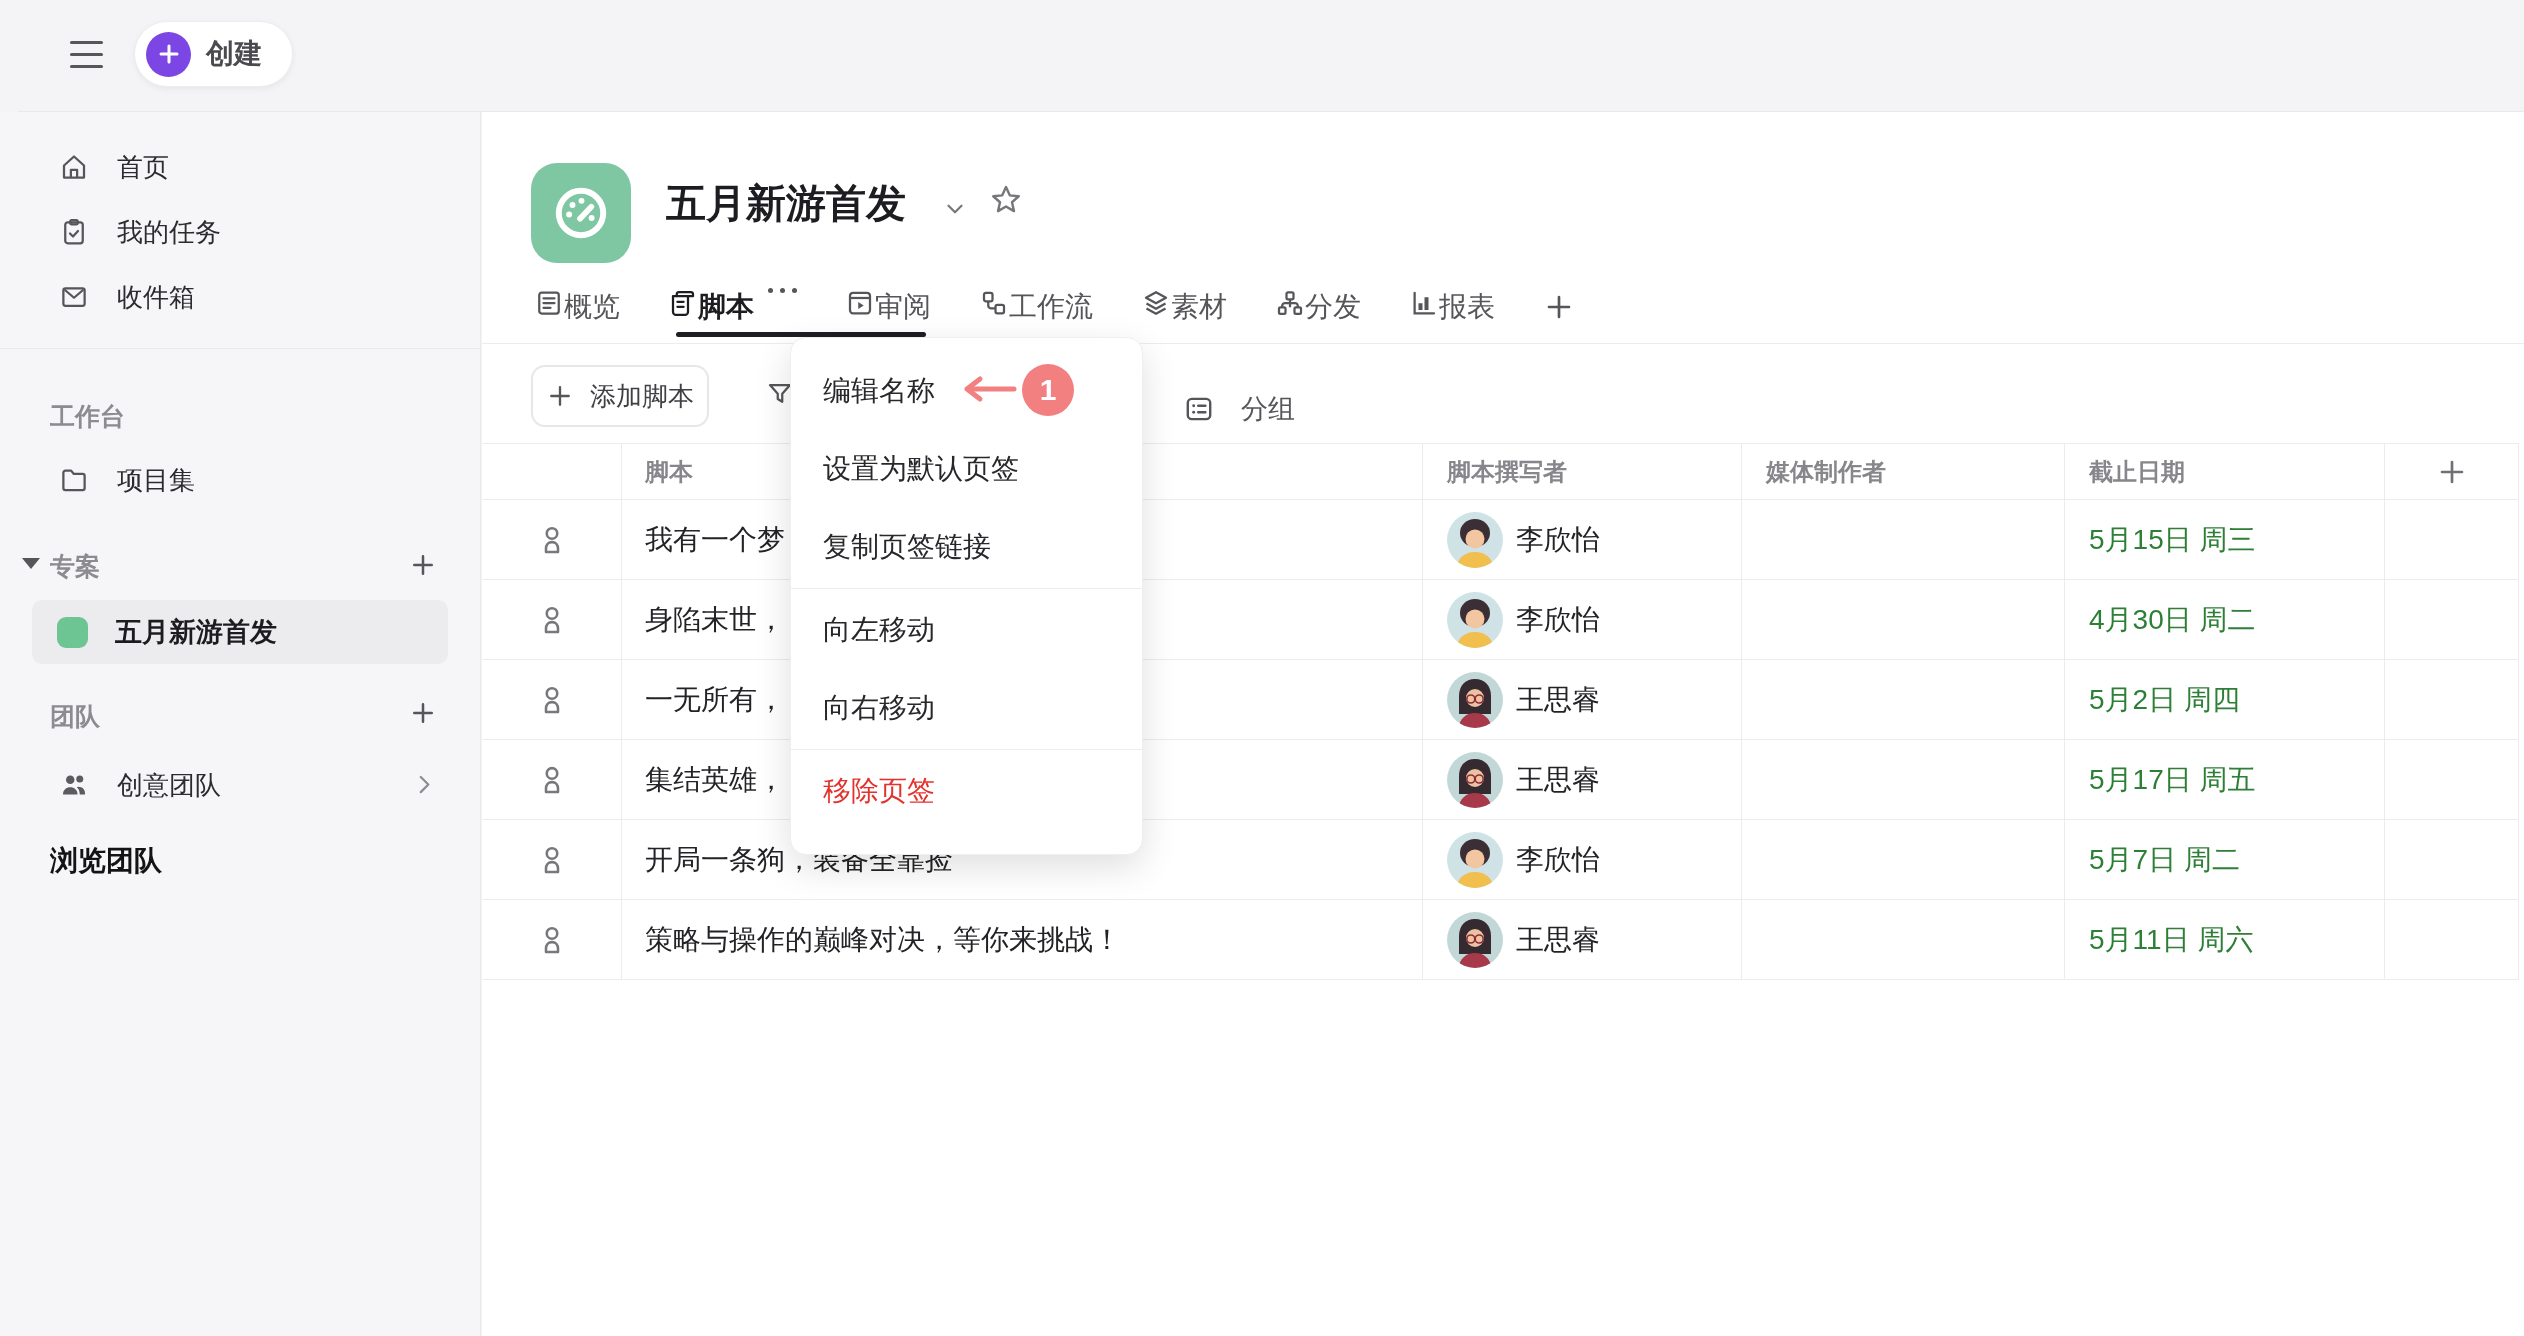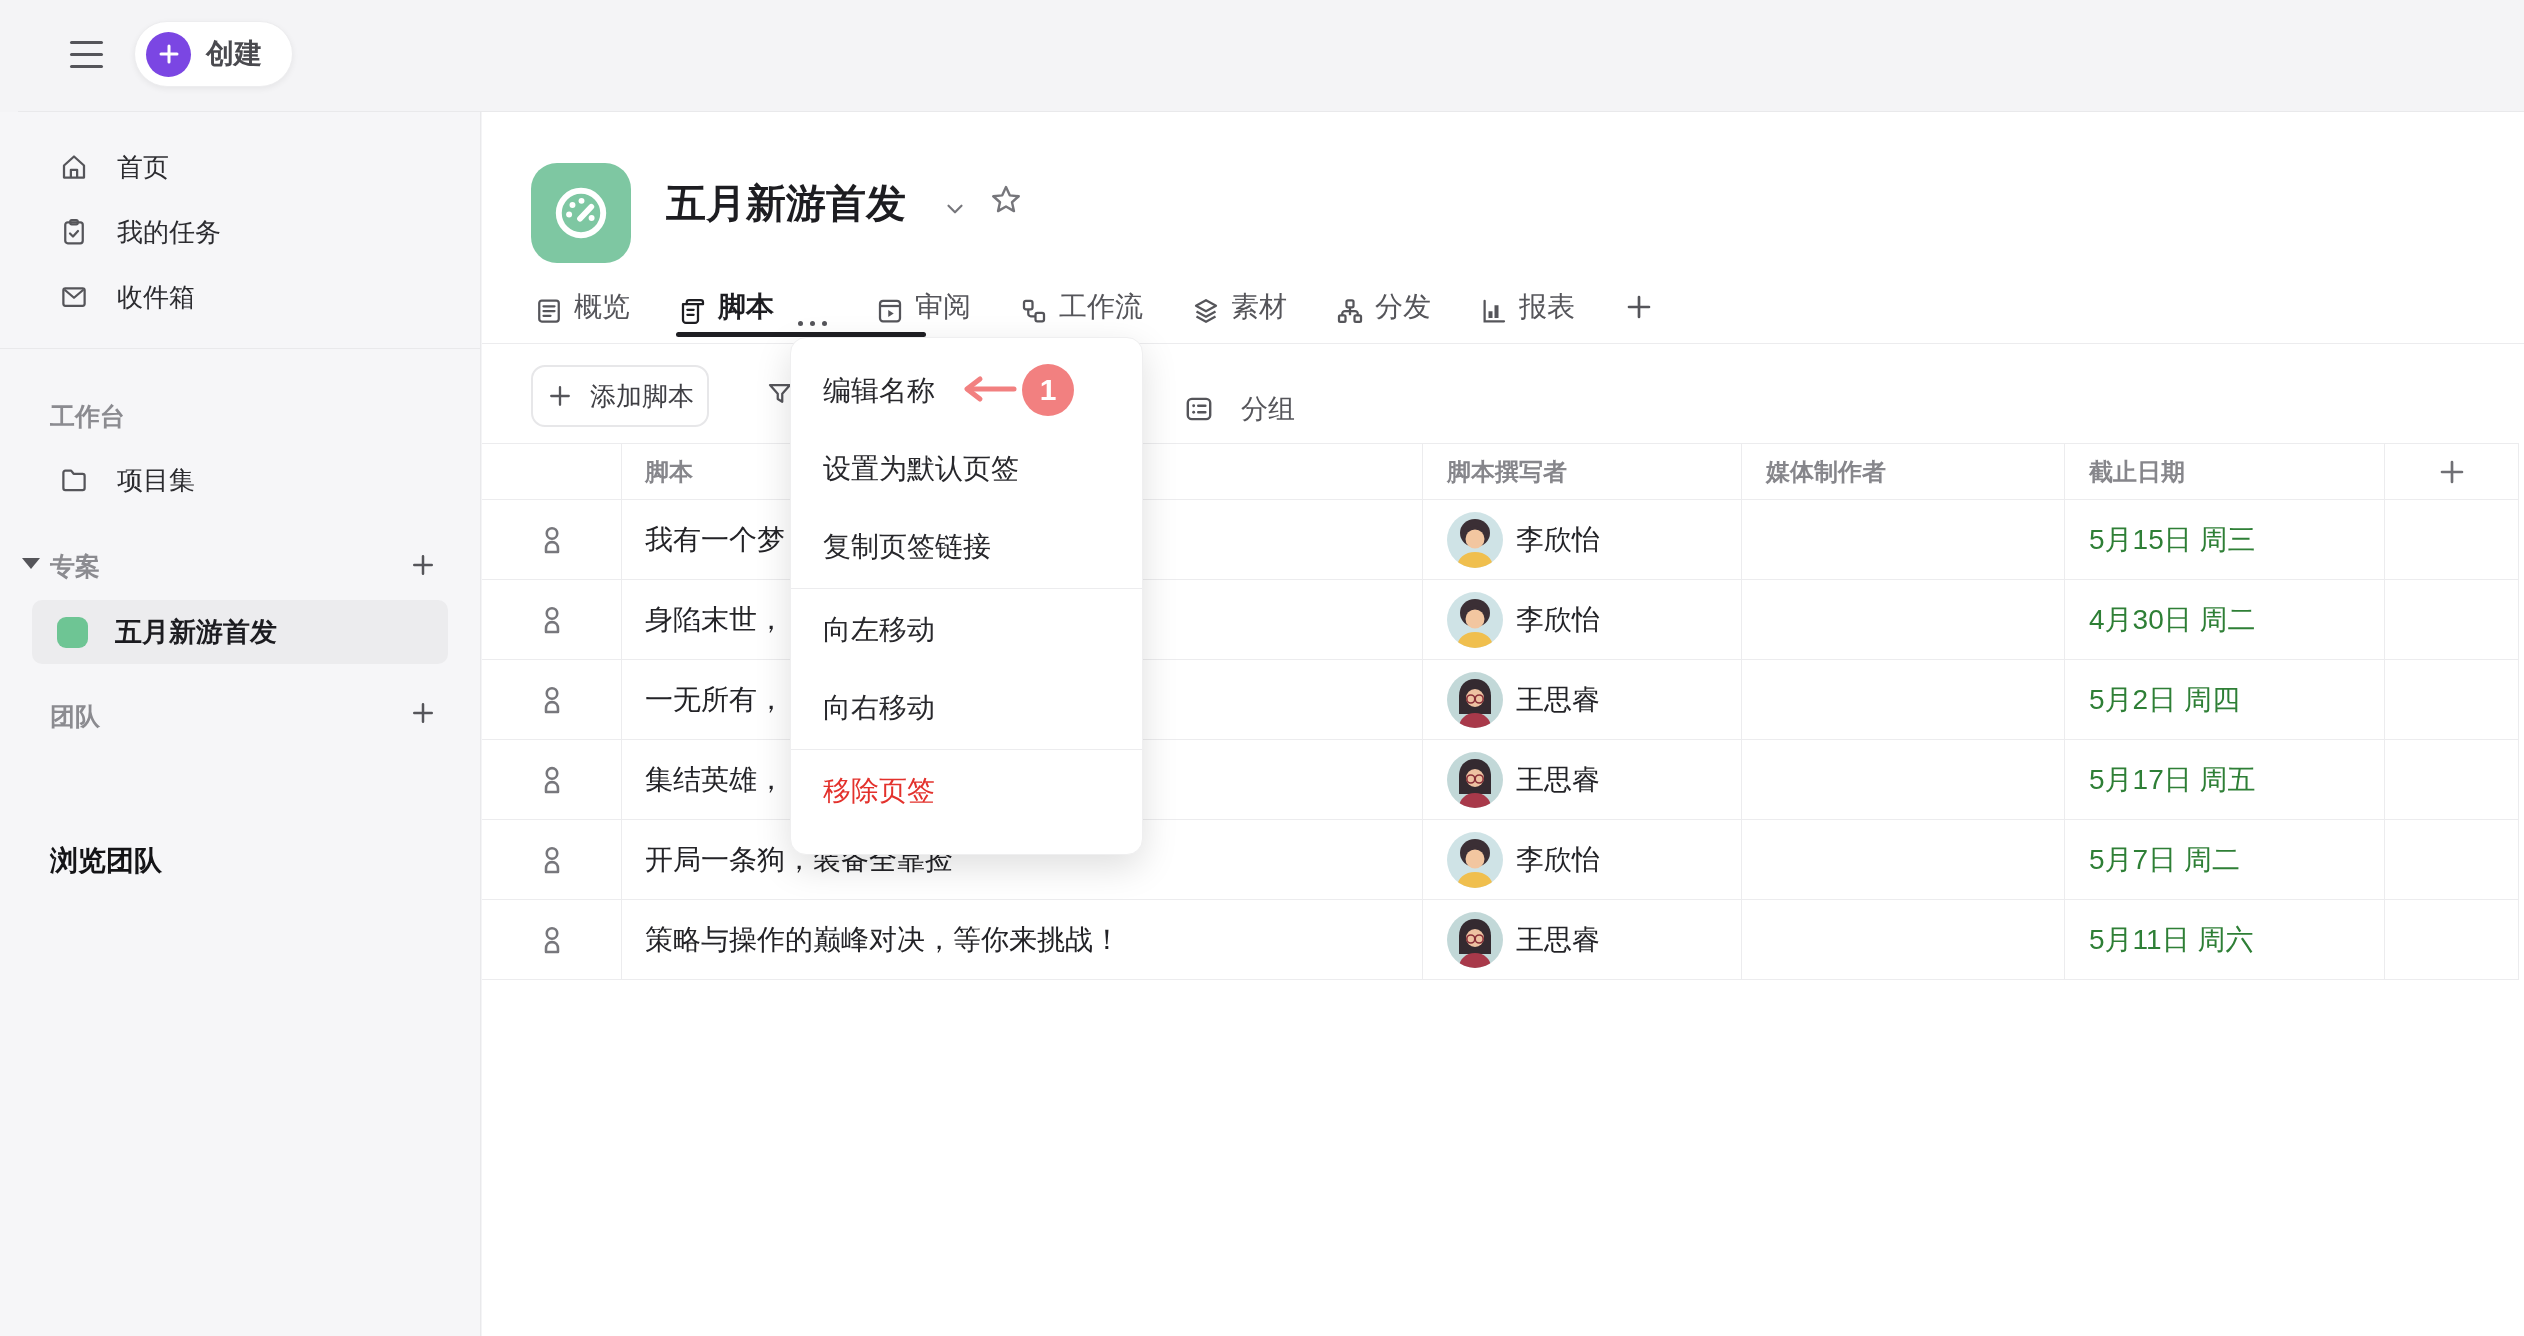--- a/index.html
+++ b/index.html
@@ -31,21 +31,21 @@
   .browse-teams { position:absolute; left:50px; top:730px; font-size:28px; font-weight:700; color:#141417; cursor:pointer; }
 
   
   .main { position:absolute; left:482px; top:112px; width:2042px; height:1224px; background:#ffffff; }
   .app-icon { position:absolute; left:49px; top:51px; width:100px; height:100px; border-radius:26px; background:#7ec7a2; display:flex; align-items:center; justify-content:center; }
   .proj-title { position:absolute; left:184px; top:64px; font-size:40px; font-weight:700; color:#1d1d21; }
   .title-chev { position:absolute; left:460px; top:84px; cursor:pointer; }
   .title-star { position:absolute; left:506px; top:70px; cursor:pointer; }
 
   .tabs { position:absolute; left:52px; top:166px; height:58px; display:flex; align-items:center; gap:48px; }
-  .tab { display:flex; align-items:flex-end; gap:10px; font-size:28px; color:#55555a; cursor:pointer; white-space:nowrap; }
+  .tab { display:flex; align-items:flex-start; font-size:28px; color:#55555a; cursor:pointer; white-space:nowrap; }
   .tab.active { color:#1d1d21; font-weight:700; }
   .tab .ticon { width:30px; height:30px; }
   .more-dots { margin-left:14px; display:flex; gap:7px; align-items:center; cursor:pointer; }
   .more-dots i { width:5px; height:5px; border-radius:50%; background:#55555a; }
   .tab-underline { position:absolute; left:194px; top:220px; width:250px; height:5px; border-radius:3px; background:#1f1f23; }
   .tabs-border { position:absolute; left:0; top:231px; width:2042px; height:1px; background:#ececee; }
 
   .add-btn { position:absolute; left:49px; top:253px; width:178px; height:62px; border-radius:14px; border:2px solid #e7e7e9; background:#fff;
     display:flex; align-items:center; justify-content:center; gap:16px; font-size:26px; color:#3f3f44; cursor:pointer; }
   .funnel { position:absolute; left:283px; top:267px; cursor:pointer; }
@@ -171,20 +171,36 @@
 
     <div>
       <div class="section-label" style="left:50px; top:588px">团队</div>
       <div class="section-plus" style="top:586px">
         <svg viewBox="0 0 24 24" width="30" height="30">
             <path d="M12 5v14M5 12h14" stroke="#55555a" stroke-width="2" stroke-linecap="round"></path>
           </svg>
       </div>
     </div>
 
+    <div class="side-item" style="top:640px">
+      <span class="sicon">
+        <svg viewBox="0 0 24 24" width="30" height="30" fill="#5b5b60">
+            <circle cx="9" cy="7.8" r="3.4"></circle>
+            <path d="M3.2 19.5c0-3.6 2.6-5.7 5.8-5.7s5.8 2.1 5.8 5.7z"></path>
+            <circle cx="16.6" cy="7.2" r="2.8"></circle>
+            <path d="M15.6 13.4c3 .1 5.2 1.9 5.2 5.1v1h-4.2c-.1-2.6-.9-4.6-2.4-5.7.5-.2.9-.4 1.4-.4z"></path>
+          </svg>
+      </span>
+      <span>创意团队</span>
+      <span class="chev-right">
+        <svg viewBox="0 0 24 24" width="26" height="26" fill="none" stroke="#8b8b90" stroke-width="2" stroke-linecap="round" stroke-linejoin="round">
+            <path d="M9 5.5 16 12.5 9 19.5"></path>
+          </svg>
+      </span>
+    </div>
 
     <div class="browse-teams">浏览团队</div>
   </div>
 
   <div class="main">
 
     <div class="app-icon">
       <svg viewBox="0 0 24 24" width="62" height="62" fill="none">
         <circle cx="12" cy="12" r="8.6" stroke="#fff" stroke-width="2.3"></circle>
         <circle cx="7.4" cy="12.6" r="1.15" fill="#fff"></circle>

